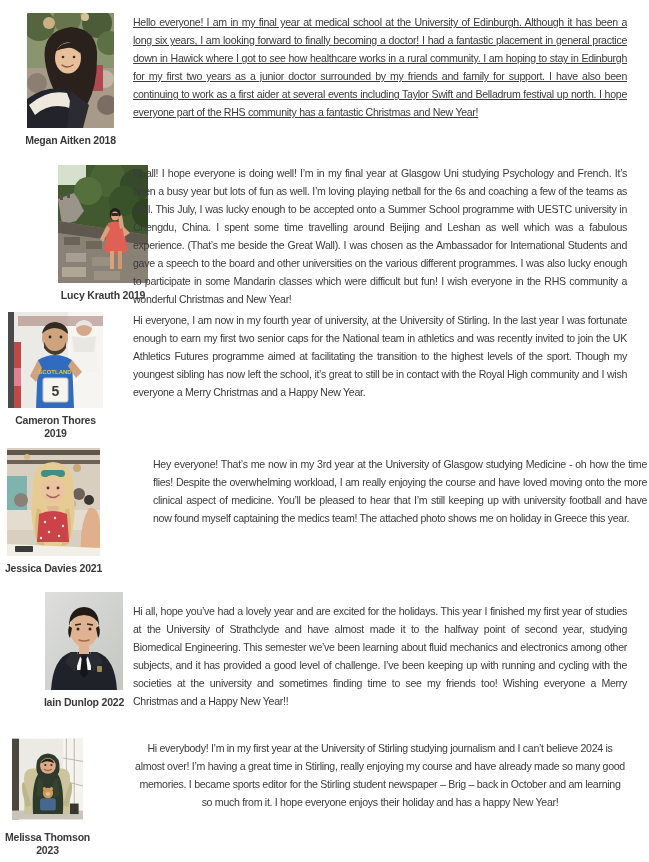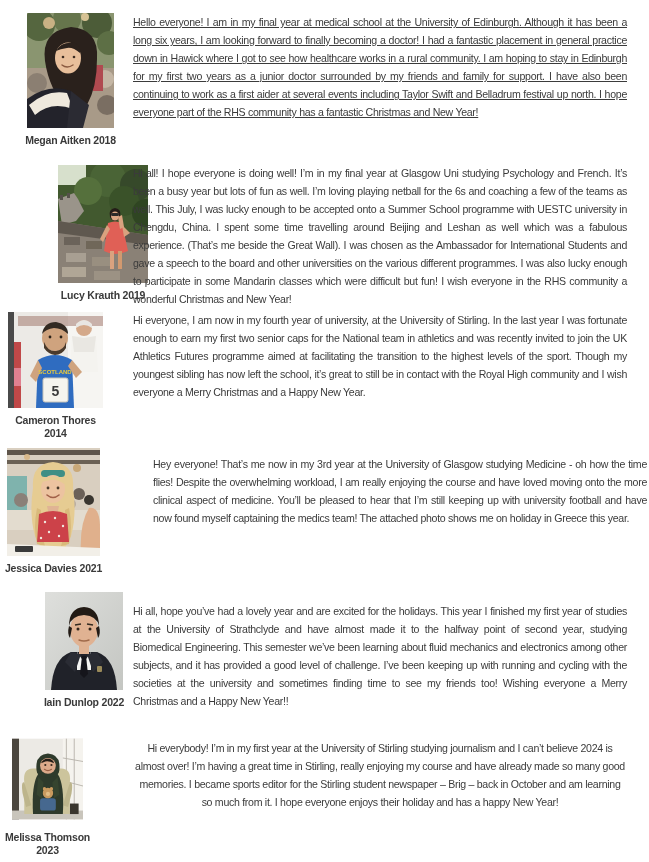--- a/index.html
+++ b/index.html
@@ -123,21 +123,21 @@
           <circle cx="53" cy="25" r="1.4" fill="#2a2118"></circle>
         <path d="M30 48 Q47 38 64 48 L66 96 L28 96 Z" fill="#2f6cc0"></path>
         <path d="M30 48 L22 64 L28 70 L34 56 Z" fill="#cfa37e"></path>
         <path d="M64 48 L74 60 L68 66 L60 54 Z" fill="#cfa37e"></path>
         <text x="47" y="62" text-anchor="middle" font-family="Liberation Sans,sans-serif" font-size="6" font-weight="bold" fill="#e8c83c">SCOTLAND</text>
         <rect x="35" y="66" width="25" height="24" rx="2" fill="#f5f4ee" stroke="#c8c4ba" stroke-width="1"></rect>
         <text x="47.5" y="84" text-anchor="middle" font-family="Liberation Sans,sans-serif" font-size="14" font-weight="bold" fill="#3a3a3a">5</text>
       </svg>
     </div>
     <figcaption class="caption">Cameron Thores
-2014</figcaption>
+2019</figcaption>
   </figure>
   <div class="text-block" style="top:311px;">
     <p>Hi everyone, I am now in my fourth year of university, at the University of Stirling. In the last year I was fortunate enough to earn my first two senior caps for the National team in athletics and was recently invited to join the UK Athletics Futures programme aimed at facilitating the transition to the highest levels of the sport. Though my youngest sibling has now left the school, it’s great to still be in contact with the Royal High community and I wish everyone a Merry Christmas and a Happy New Year.</p>
   </div>
 
   <figure class="photo-col" style="left:7px;top:448px;width:93px;">
     <div class="photo" style="height:108px;">
       <svg viewBox="0 0 93 108">
         <rect width="93" height="108" fill="#d9cfc0"></rect>
         <rect y="2" width="93" height="5" fill="#5f554a"></rect>

